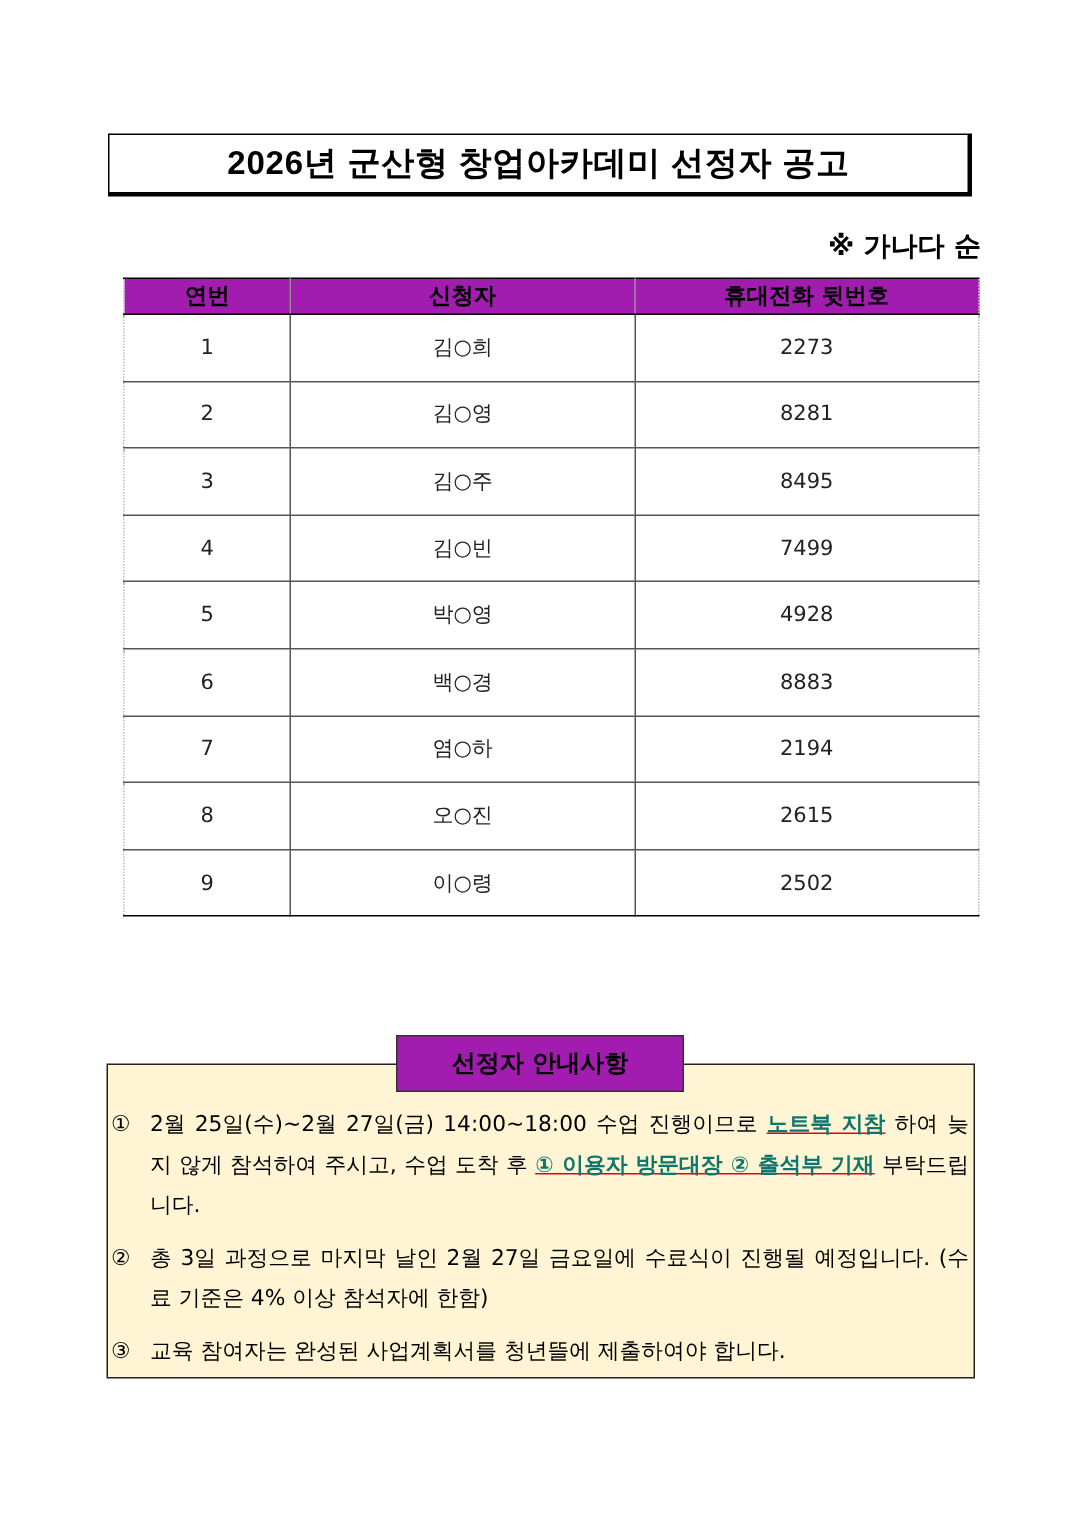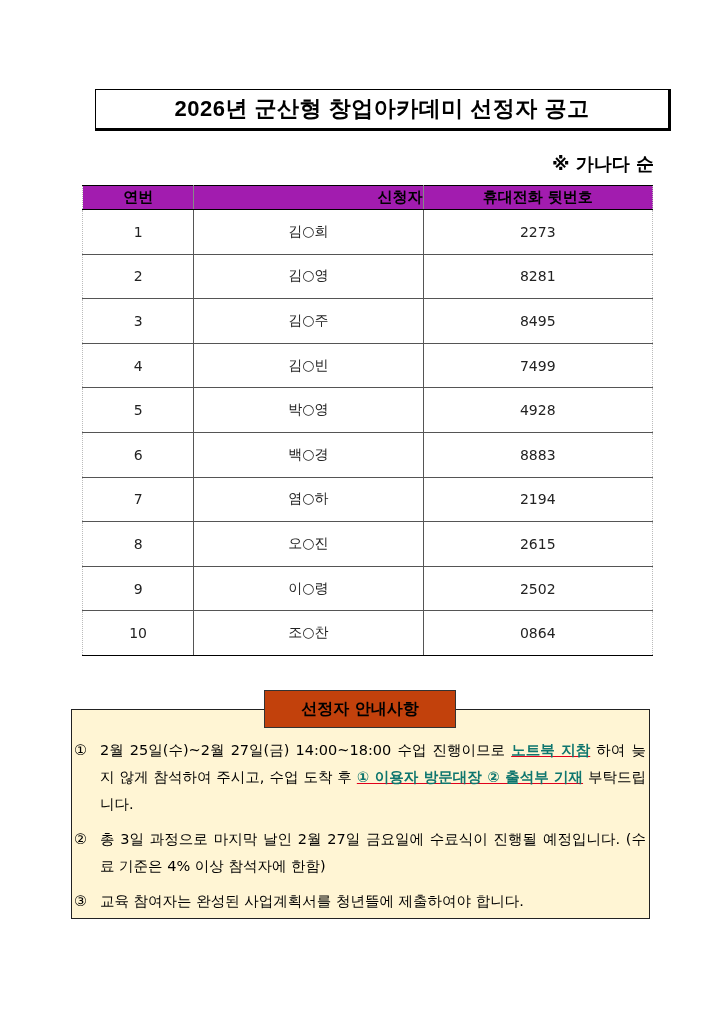--- a/index.html
+++ b/index.html
@@ -21,21 +21,20 @@
       top: 89px;
       width: 576px;
       height: 42px;
       border: 1px solid #000;
       border-right: 3px solid #000;
       border-bottom: 3px solid #000;
       box-sizing: border-box;
       display: flex;
       align-items: center;
       justify-content: center;
-      margin-left: 23px;
     }
     .title-text {
       font-family: "Liberation Sans", "DejaVu Sans", sans-serif;
       font-weight: bold;
       font-size: 22px;
       letter-spacing: 0.5px;
     }
     .sort-note {
       position: absolute;
       right: 70px;
@@ -76,40 +75,40 @@
     }
     table.roster th:first-child,
     table.roster td:first-child {
       border-left: 1px dotted #bbb;
     }
     table.roster th:last-child,
     table.roster td:last-child {
       border-right: 1px dotted #bbb;
     }
     .col-no { width: 111px; }
-    .col-name { width: 230px; text-align: right; }
+    .col-name { width: 230px; }
     .col-phone { width: 230px; }
 
     .notice-box {
       position: absolute;
       left: 71px;
       top: 709px;
       width: 579px;
       height: 210px;
       background: #fff5d4;
       border: 1px solid #222;
       box-sizing: border-box;
     }
     .notice-tab {
       position: absolute;
       left: 264px;
       top: 690px;
       width: 192px;
       height: 38px;
-      background: #c2410c;
+      background: #a21caf;
       border: 1px solid #333;
       box-sizing: border-box;
       display: flex;
       align-items: center;
       justify-content: center;
       font-weight: bold;
       font-size: 16px;
       z-index: 2;
     }
     .notice-list {
@@ -196,25 +195,20 @@
     </tr>
     <tr>
       <td>8</td>
       <td>오○진</td>
       <td>2615</td>
     </tr>
     <tr>
       <td>9</td>
       <td>이○령</td>
       <td>2502</td>
-    </tr>
-    <tr>
-      <td>10</td>
-      <td>조○찬</td>
-      <td>0864</td>
     </tr>
   </tbody>
 </table>
 
 <div class="notice-box"></div>
 <div class="notice-tab">선정자 안내사항</div>
 
 <div class="notice-list">
   <div class="notice-item">
     <span class="notice-marker">①</span>

